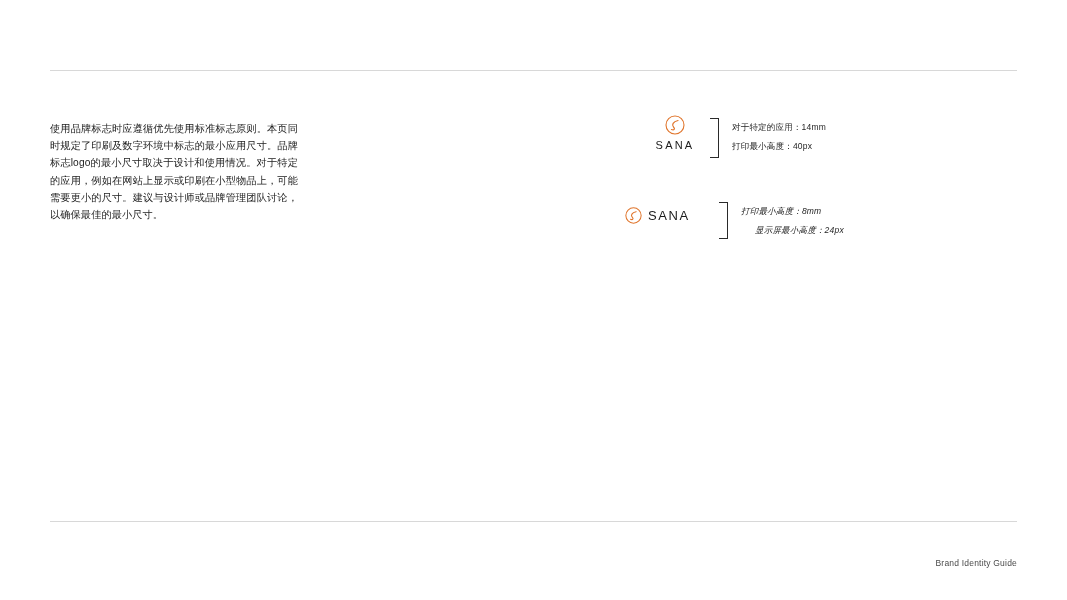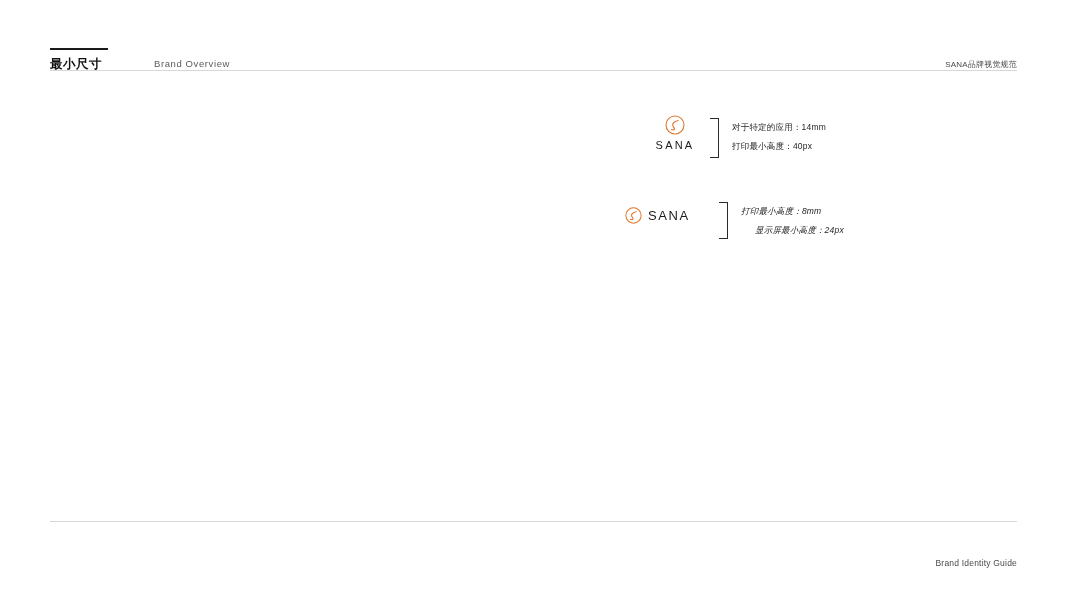--- a/index.html
+++ b/index.html
@@ -183,28 +183,23 @@
     color: #4a4a4a;
     letter-spacing: 0.2px;
     white-space: nowrap;
   }
 </style>
 </head>
 <body>
 
 <div class="page">
 
-  <div class="header">
-    <div class="header-rule"></div>
-    <div class="header-title">最小尺寸</div>
-    <div class="header-subtitle">Brand Overview</div>
-    <div class="header-right">SANA品牌视觉规范</div>
-  </div>
   <div class="header-line"></div>
 
+  <div class="body-copy">使用品牌标志时应遵循优先使用标准标志原则。本页同时规定了印刷及数字环境中标志的最小应用尺寸。品牌标志logo的最小尺寸取决于设计和使用情况。对于特定的应用，例如在网站上显示或印刷在小型物品上，可能需要更小的尺寸。建议与设计师或品牌管理团队讨论，以确保最佳的最小尺寸。</div>
 
   <div class="spec spec-1">
     <div class="logo-wrap logo-stacked">
       <span class="mark">
         <svg viewBox="0 0 40 40" width="20" height="20" aria-hidden="true">
           <circle cx="20" cy="20" r="18" fill="none" stroke="#E0752C" stroke-width="2.2"></circle>
           <path d="M26 11 C16 13, 13 20, 17 24 C21 28, 18 31, 13 29" fill="none" stroke="#E0752C" stroke-width="2.4" stroke-linecap="round"></path>
         </svg>
       </span>
       <span class="wordmark">SANA</span>

